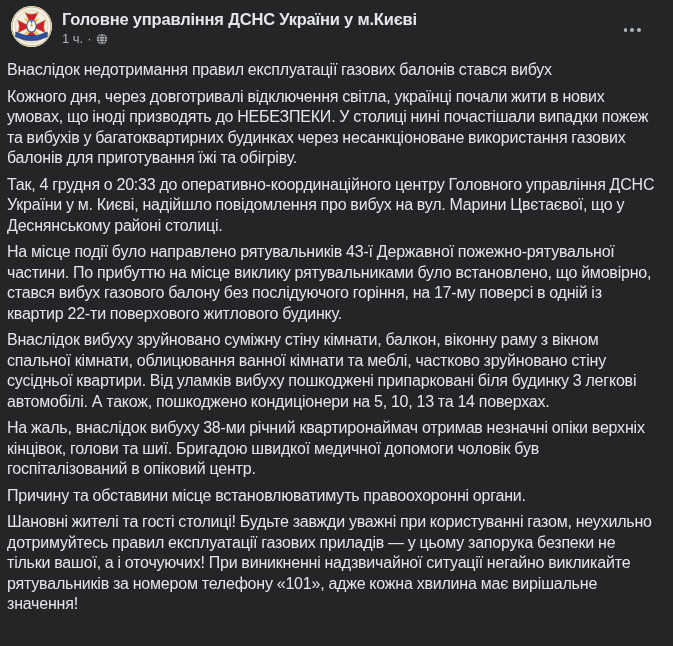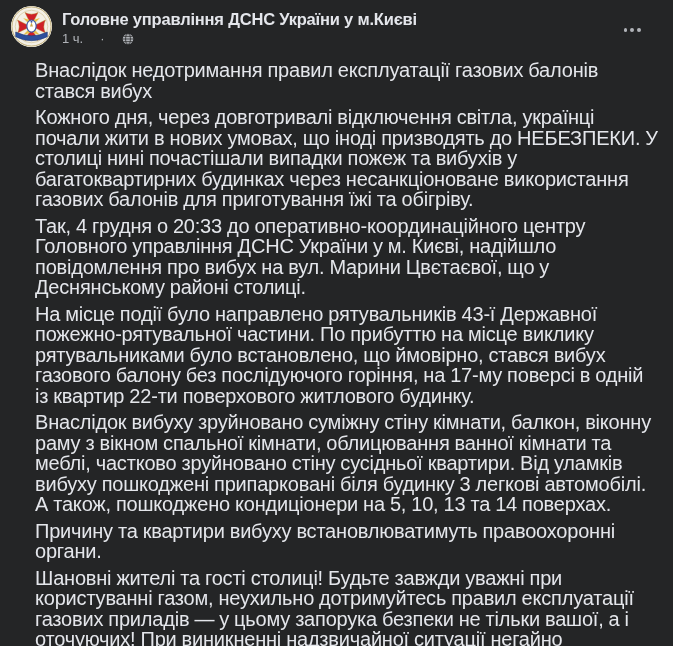--- a/index.html
+++ b/index.html
@@ -20,37 +20,36 @@
     width:41px;height:41px;border-radius:50%;overflow:hidden;flex:0 0 41px;
     margin-left:4px;cursor:pointer;background:#f4f0e6;
   }
   .avatar svg{display:block;width:100%;height:100%;}
   .meta{margin-left:10px;padding-top:3px;min-width:0;}
   .author{
     font-size:16.5px;font-weight:700;color:var(--text-primary);
     letter-spacing:-0.2px;line-height:20px;cursor:pointer;
   }
   .sub{
-    display:flex;align-items:center;gap:17px;margin-top:2px;
+    display:flex;align-items:center;gap:4px;margin-top:2px;
     font-size:13px;color:var(--text-secondary);line-height:16px;
   }
   .sub .ts{cursor:pointer;}
   .globe{width:12px;height:12px;display:inline-block;}
   .menu-btn{
     margin-left:auto;margin-top:14px;margin-right:14px;
     background:none;border:none;cursor:pointer;
     display:flex;gap:3px;padding:8px 6px;border-radius:50%;
   }
   .menu-btn .dot{width:3.8px;height:3.8px;border-radius:50%;background:var(--text-secondary);}
   .body{margin-top:13px;}
   .para{
-    font-size:20px;line-height:20.5px;letter-spacing:-0.2px;
+    font-size:16px;line-height:20.5px;letter-spacing:-0.2px;
     color:var(--text-primary);margin-bottom:6px;
     word-spacing:-0.3px;
-    margin-left:28px;
   }
 </style>
 </head>
 <body>
 
 <div class="post">
   <div class="header">
 
     <div class="avatar">
       <svg viewBox="0 0 44 44">
@@ -99,16 +98,17 @@
       <span class="dot"></span>
     </button>
   </div>
 
   <div class="body">
       <p class="para">Внаслідок недотримання правил експлуатації газових балонів стався вибух</p>
       <p class="para">Кожного дня, через довготривалі відключення світла, українці почали жити в нових умовах, що іноді призводять до НЕБЕЗПЕКИ. У столиці нині почастішали випадки пожеж та вибухів у багатоквартирних будинках через несанкціоноване використання газових балонів для приготування їжі та обігріву.</p>
       <p class="para">Так,  4 грудня о 20:33 до оперативно-координаційного центру Головного управління ДСНС України у м. Києві, надійшло повідомлення про вибух на вул. Марини Цвєтаєвої, що у Деснянському районі столиці.</p>
       <p class="para">На місце події було направлено рятувальників 43-ї Державної пожежно-рятувальної частини. По прибуттю на місце виклику рятувальниками було встановлено, що ймовірно, стався вибух газового балону без послідуючого горіння, на 17-му поверсі в одній із квартир 22-ти поверхового житлового будинку.</p>
       <p class="para">Внаслідок вибуху зруйновано суміжну стіну кімнати, балкон, віконну раму з вікном спальної кімнати, облицювання ванної кімнати та меблі, частково зруйновано стіну сусідньої квартири. Від уламків вибуху пошкоджені припарковані біля будинку 3 легкові автомобілі. А також, пошкоджено кондиціонери на 5, 10, 13 та 14 поверхах.</p>
-      <p class="para">Причину та квартири вибуху встановлюватимуть правоохоронні органи.</p>
+      <p class="para">На жаль, внаслідок вибуху 38-ми річний квартиронаймач отримав незначні опіки верхніх кінцівок, голови та шиї. Бригадою швидкої медичної допомоги чоловік був госпіталізований в опіковий центр.</p>
+      <p class="para">Причину та обставини місце встановлюватимуть правоохоронні органи.</p>
       <p class="para">Шановні жителі та гості столиці! Будьте завжди уважні при користуванні газом, неухильно дотримуйтесь правил експлуатації газових приладів — у цьому запорука безпеки не тільки вашої, а і оточуючих! При виникненні надзвичайної ситуації негайно викликайте рятувальників за номером телефону «101», адже кожна хвилина має вирішальне значення!</p>
     </div>
 </div>
 
 </body></html>

